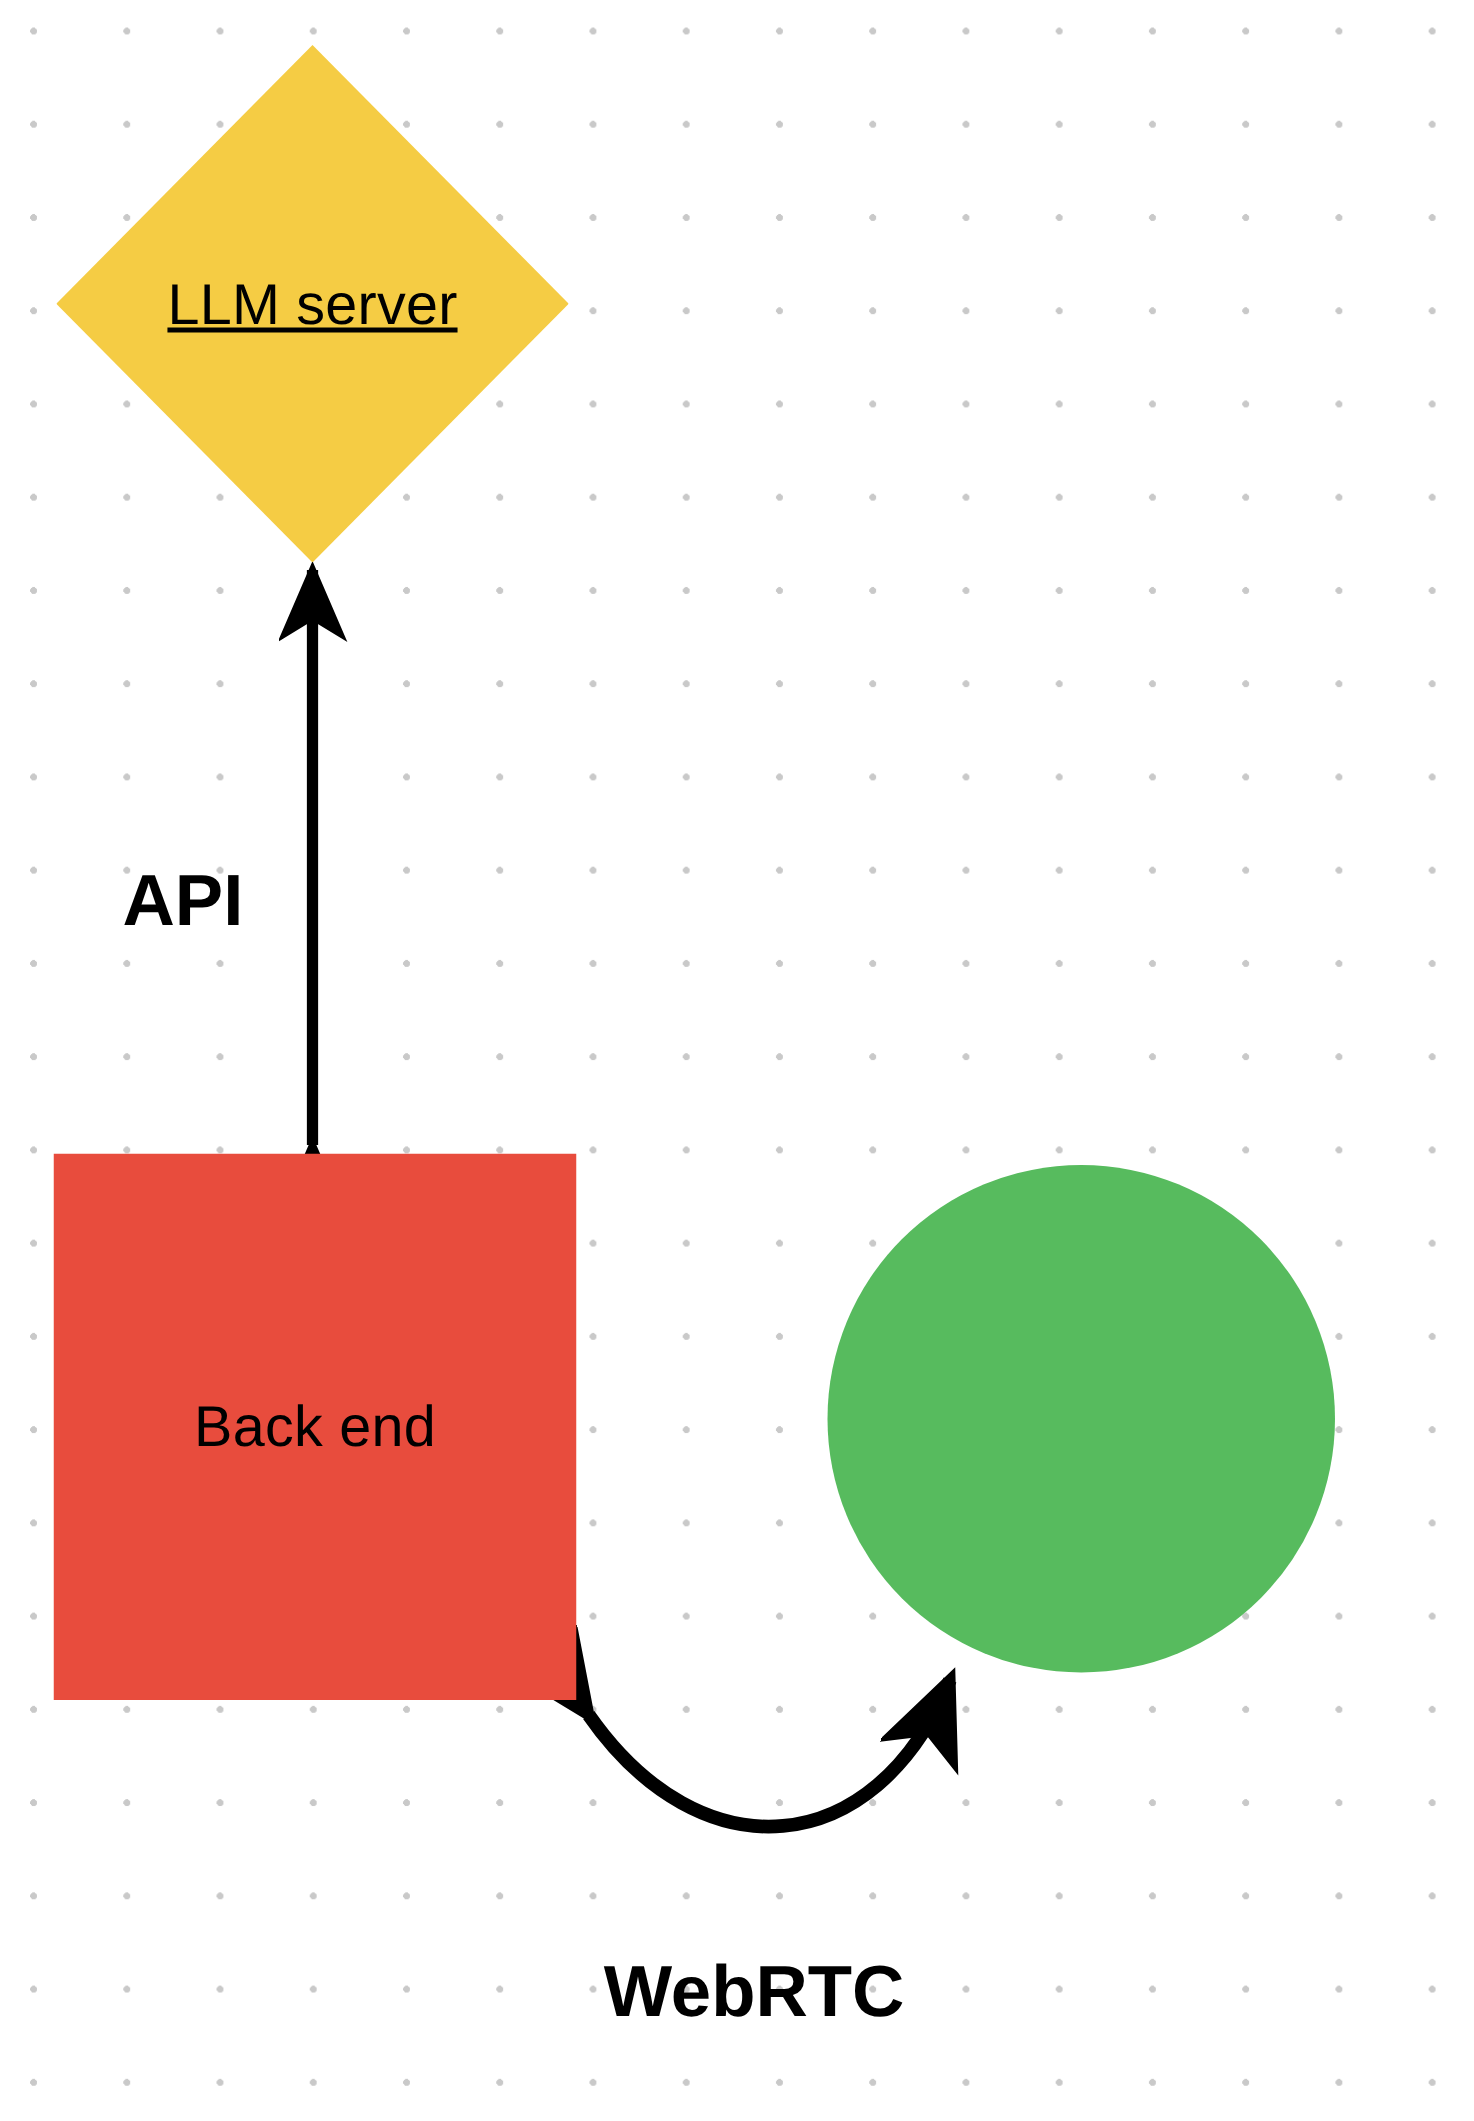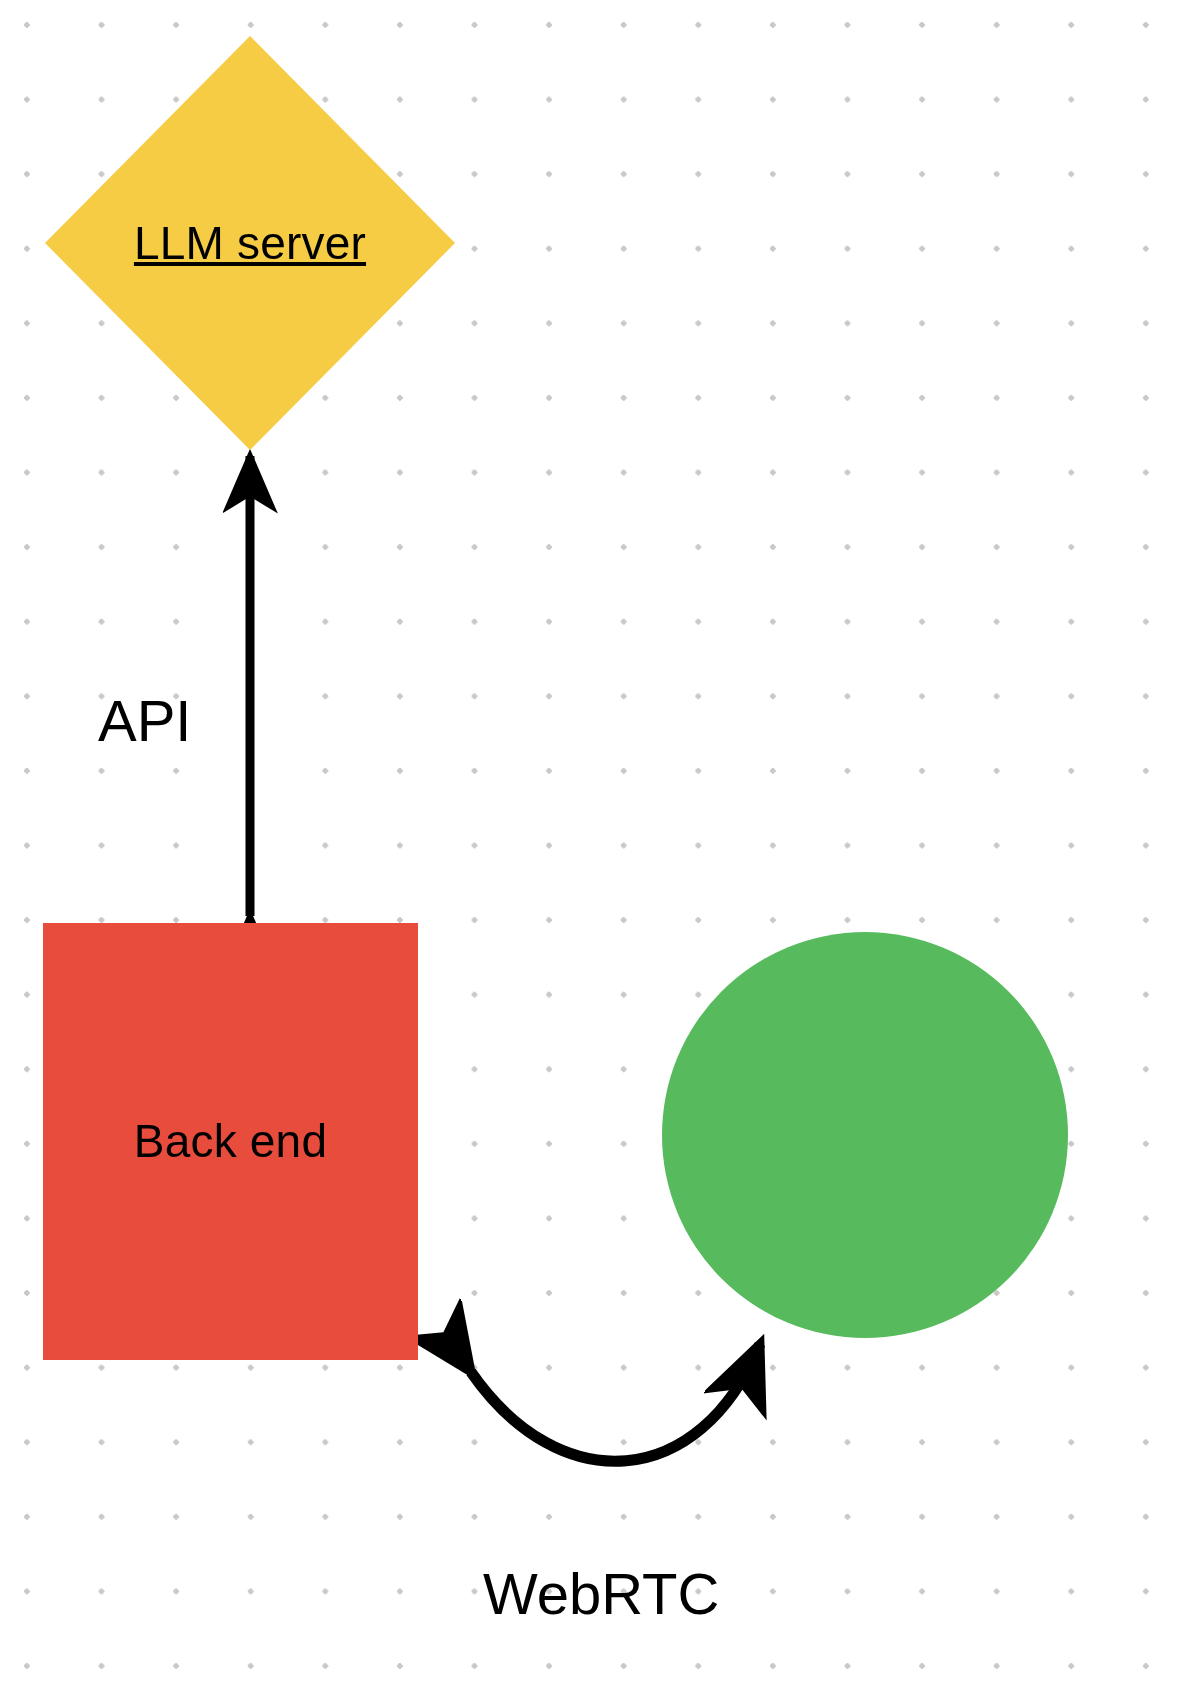--- a/index.html
+++ b/index.html
@@ -49,21 +49,21 @@
     background: #f5cc44;
     clip-path: polygon(50% 0%, 100% 50%, 50% 100%, 0% 50%);
   }
   #llm-node .shape-label { top: 184px; text-decoration: underline; }
 
   
   #backend-node {
     position: absolute;
     left: 43px;
     top: 923px;
-    width: 375px;
+    width: 418px;
     height: 437px;
   }
   #backend-rect {
     position: absolute;
     inset: 0;
     background: #e84c3d;
   }
   #backend-node .shape-label { top: 195px; }
 
   
@@ -88,21 +88,21 @@
     left: 0;
     top: 0;
     width: 1179px;
     height: 1697px;
     overflow: visible;
     pointer-events: none;
   }
   .edge-label {
     position: absolute;
     color: #000000;
-    font-weight: normal;
+    font-weight: bold;
     line-height: 1;
     white-space: nowrap;
     pointer-events: none;
   }
   #api-label {
     left: 98px;
     top: 692px;
     font-size: 58px;
   }
   #webrtc-label {

